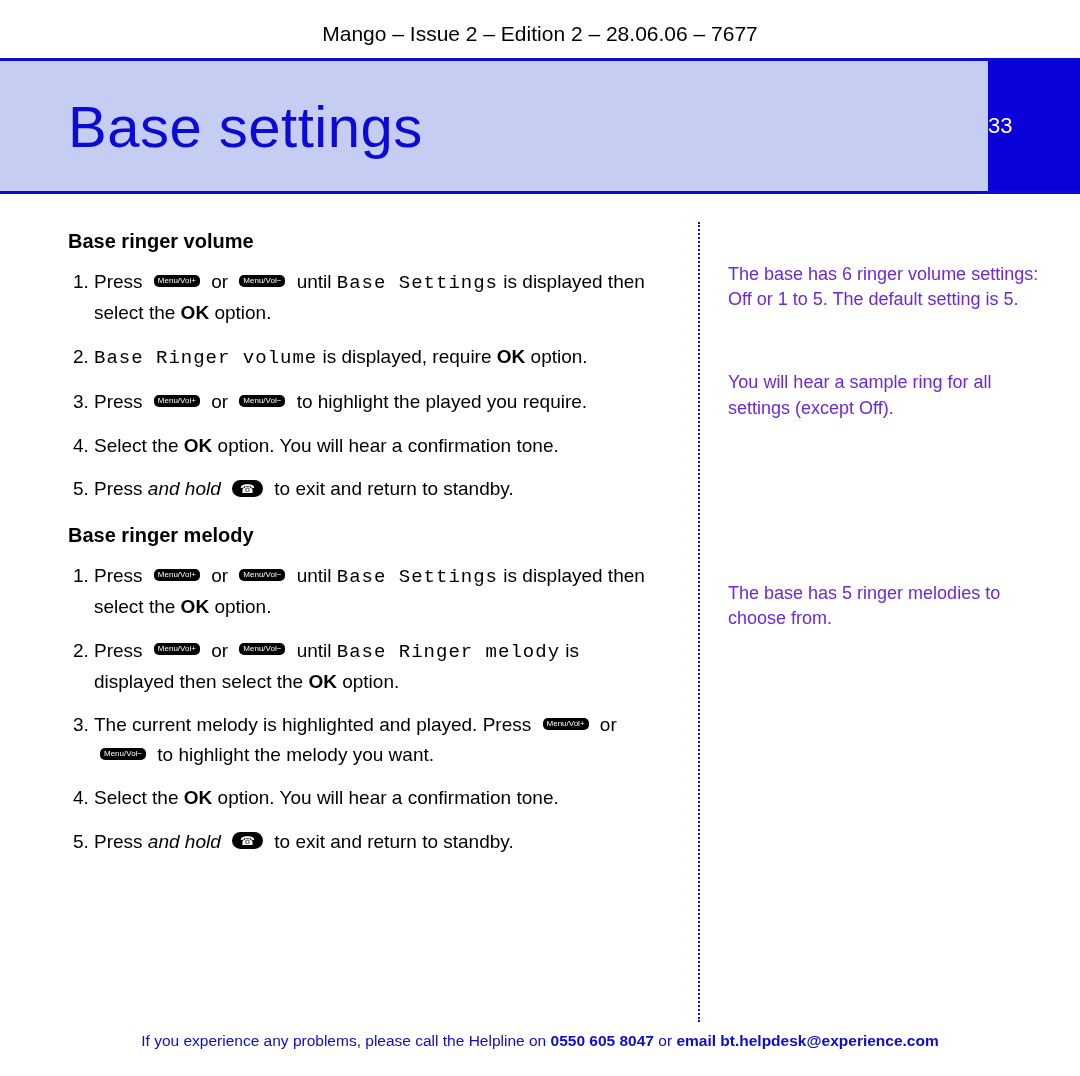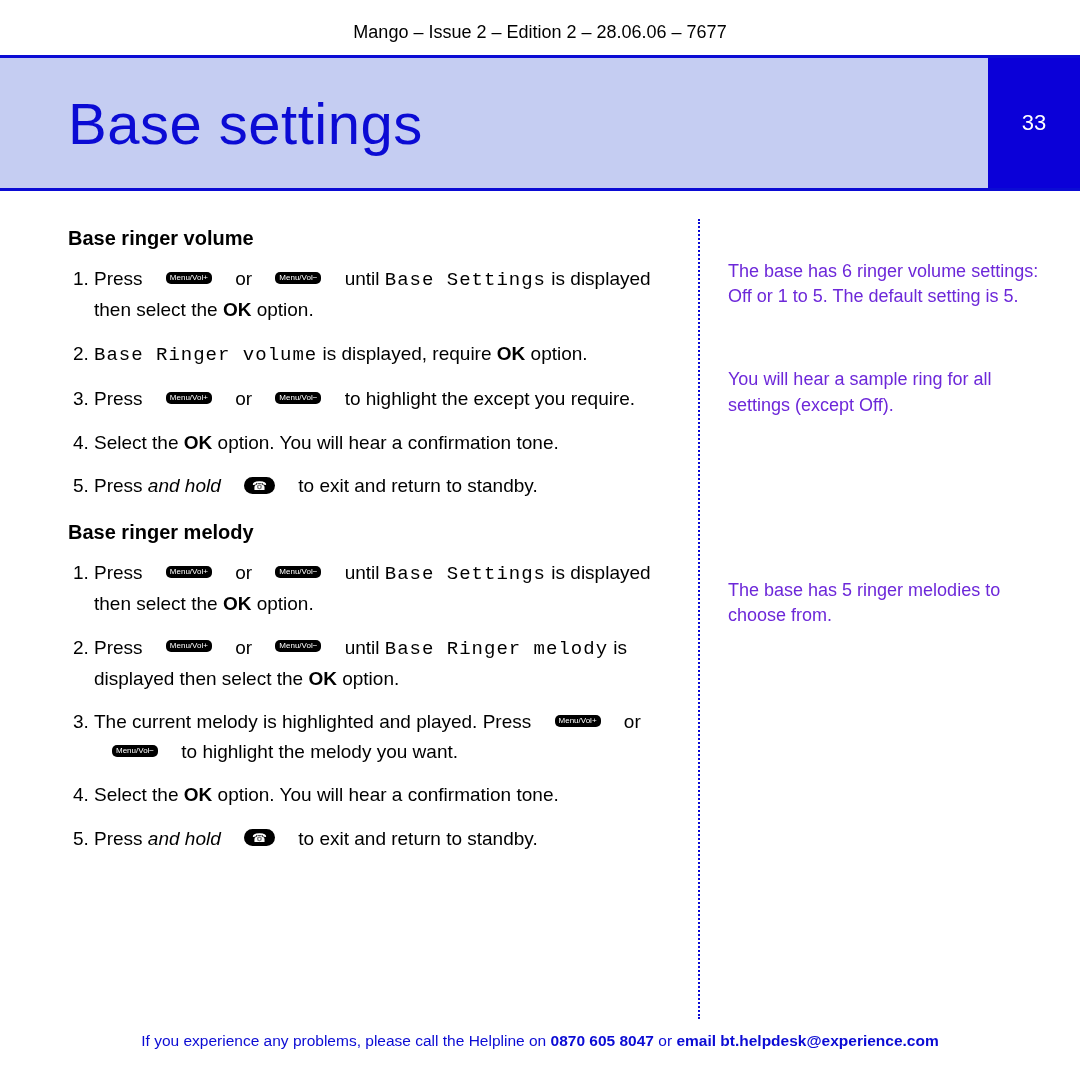--- a/index.html
+++ b/index.html
@@ -1,42 +1,42 @@
 <!DOCTYPE html>
 <html><head>
 <meta charset="utf-8">
 <style>
   * { margin:0; padding:0; box-sizing:border-box; }
   body { width:1080px; height:1076px; background:#fff; font-family:Verdana, Geneva, sans-serif; color:#000; }
   .page { width:1080px; height:1076px; position:relative; }
 
   
-  .doc-header { text-align:center; font-size:18px; padding:22px 0 12px 0; color:#000; }
+  .doc-header { text-align:center; font-size:21px; padding:22px 0 12px 0; color:#000; }
   .title-bar   { height:136px; background:#c5cdf2; position:relative; border-top:3px solid #0b0bd4; border-bottom:3px solid #0b0bd4; display:flex; align-items:center; }
   .page-title  { color:#0b0bd4; font-size:58px; font-weight:400; padding-left:68px; letter-spacing:0.5px; }
-  .page-number-box { position:absolute; right:0; top:0; bottom:0; width:92px; background:#0b00d8; display:flex; align-items:center; justify-content:center; }
+  .page-number-box { position:absolute; right:0; top:0; bottom:0; width:92px; background:#0b00d8; display:flex; align-items:center; }
   .page-number { color:#fff; font-size:22px; }
 
   
   .content { display:flex; padding:28px 0 0 68px;gap:20px; }
   .main-col { width:590px; }
   .side-col { width:360px; margin-left:20px; padding-left:28px; border-left:2px dotted #0b0bd4; min-height:800px; }
 
   .section-heading { font-weight:bold; font-size:20px; margin:20px 0 14px 0; }
   .section-heading.first { margin-top:8px; }
 
   ol.steps { list-style:decimal; padding-left:26px; }
   ol.steps li { font-size:19px; line-height:1.55; margin-bottom:14px; }
 
   .display-text { font-family:"Courier New", monospace; letter-spacing:1px; }
   .ok { font-weight:bold; }
   .italic { font-style:italic; }
 
   
-  .btn { display:inline-block; vertical-align:middle; background:#000; color:#fff; border-radius:5px; padding:2px 4px; font-size:8px; font-family:Arial, sans-serif; line-height:1; letter-spacing:0; margin:0 18px; position:relative; top:-2px; }
+  .btn { display:inline-block; vertical-align:middle; background:#000; color:#fff; border-radius:5px; padding:2px 4px; font-size:8px; font-family:Arial, sans-serif; line-height:1; letter-spacing:0; margin:0 6px; position:relative; top:-2px; }
   .btn.phone { padding:3px 8px 2px 8px; border-radius:10px; font-size:12px; }
 
   
   .side-note { color:#6d28d9; font-size:18px; line-height:1.4; }
   .note-spacer { height:58px; }
   .note-spacer-lg { height:160px; }
 
   
   .footer { position:absolute; left:0; right:0; bottom:26px; text-align:center; color:#0b0bd4; font-size:15.5px; padding:0 30px; }
   .footer .bold { font-weight:bold; }
@@ -59,21 +59,21 @@
 
       <div class="section-heading first">Base ringer volume</div>
       <ol class="steps">
         <li>
           <span>Press </span><span class="btn">Menu/Vol+</span><span> or </span><span class="btn">Menu/Vol−</span><span> until </span><span class="display-text">Base Settings</span><span> is displayed then select the </span><span class="ok">OK</span><span> option.</span>
         </li>
         <li>
           <span class="display-text">Base Ringer volume</span><span> is displayed, require </span><span class="ok">OK</span><span> option.</span>
         </li>
         <li>
-          <span>Press </span><span class="btn">Menu/Vol+</span><span> or </span><span class="btn">Menu/Vol−</span><span> to highlight the except you require.</span>
+          <span>Press </span><span class="btn">Menu/Vol+</span><span> or </span><span class="btn">Menu/Vol−</span><span> to highlight the played you require.</span>
         </li>
         <li>
           <span>Select the </span><span class="ok">OK</span><span> option. You will hear a confirmation tone.</span>
         </li>
         <li>
           <span>Press </span><span class="italic">and hold</span><span> </span><span class="btn phone">☎</span><span> to exit and return to standby.</span>
         </li>
       </ol>
 
       <div class="section-heading">Base ringer melody</div>
@@ -101,16 +101,16 @@
       <div style="height:40px"></div>
       <div class="side-note">The base has 6 ringer volume settings: Off or 1 to 5. The default setting is 5.</div>
       <div class="note-spacer"></div>
       <div class="side-note">You will hear a sample ring for all settings (except Off).</div>
       <div class="note-spacer-lg"></div>
       <div class="side-note">The base has 5 ringer melodies to choose from.</div>
     </div>
   </div>
 
   <div class="footer">
-    <span>If you experience any problems, please call the Helpline on </span><span class="bold">0870 605 8047</span><span> or </span><span class="bold">email bt.helpdesk@experience.com</span>
+    <span>If you experience any problems, please call the Helpline on </span><span class="bold">0550 605 8047</span><span> or </span><span class="bold">email bt.helpdesk@experience.com</span>
   </div>
 
 </div>
 
 </body></html>

